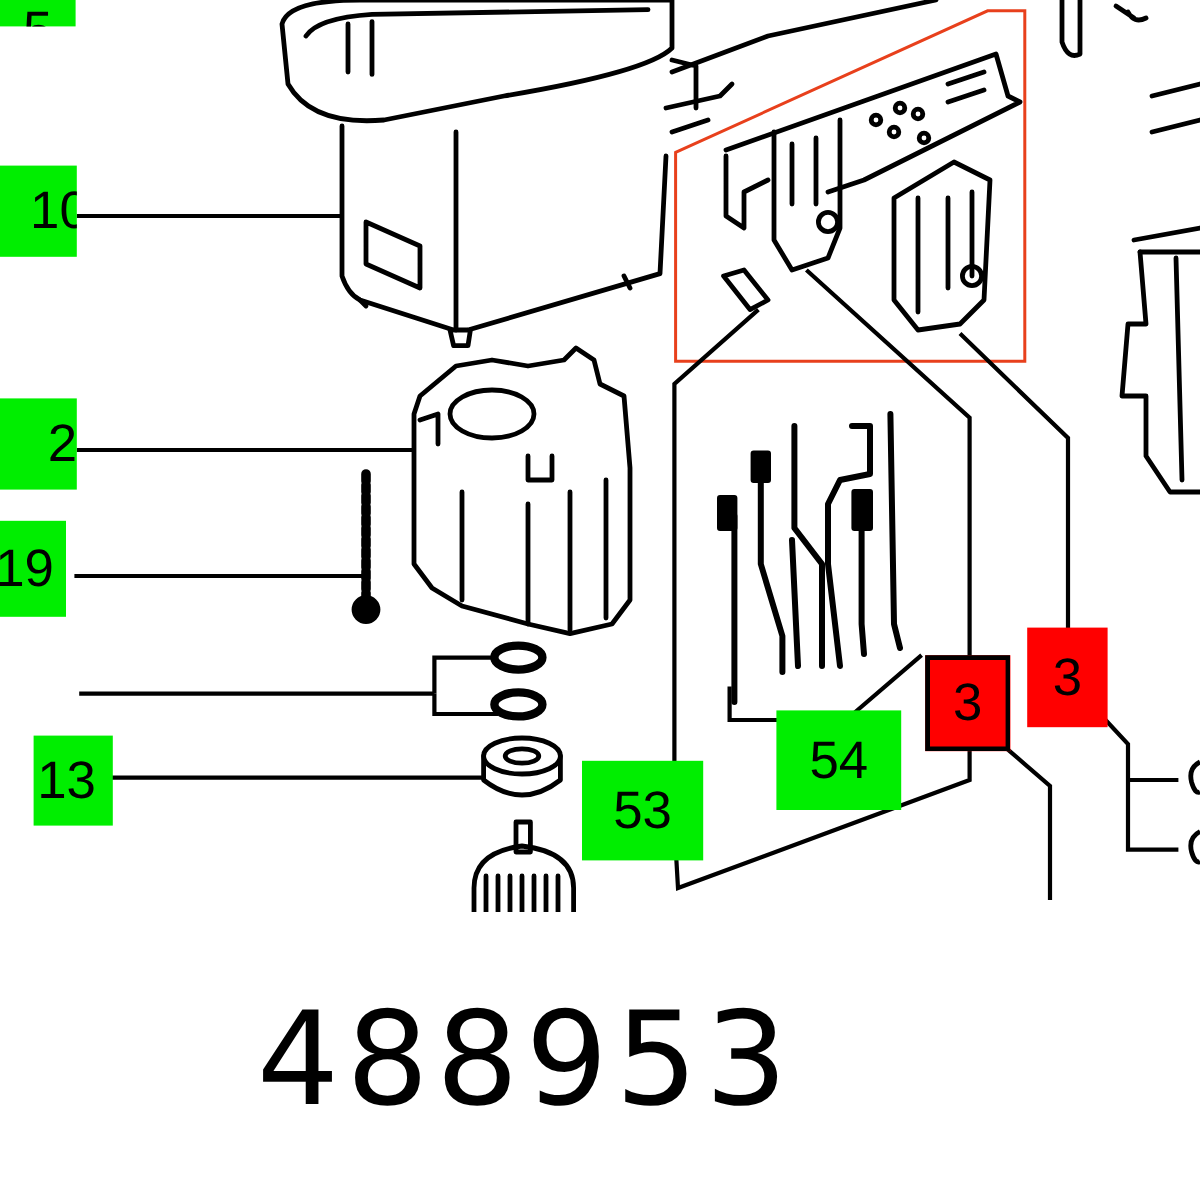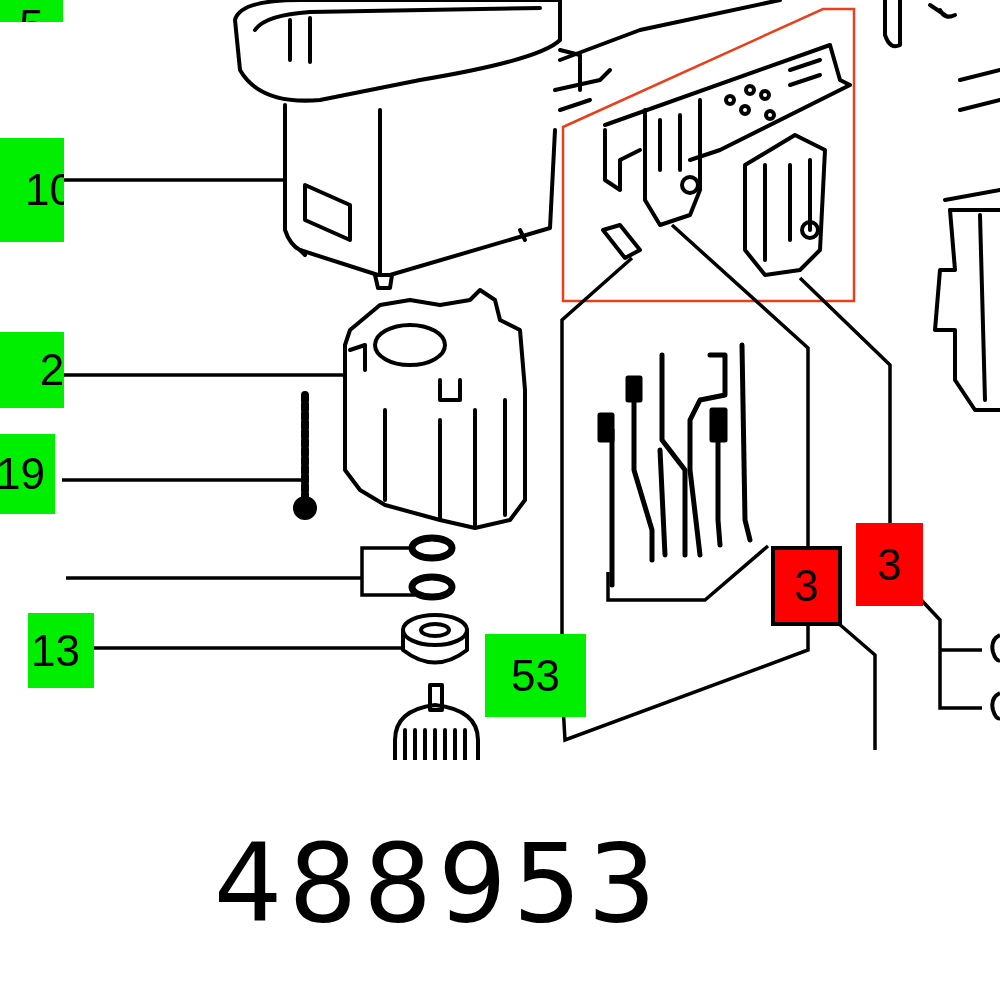--- a/index.html
+++ b/index.html
@@ -134,35 +134,38 @@
     <g fill="none" stroke="#000" stroke-width="4">
       <path d="M1000 635 Q990 640 993 652 Q996 662 1000 660"></path>
       <path d="M1000 693 Q990 698 993 710 Q996 720 1000 718"></path>
     </g>
   </svg>
 
   
   <div class="callout green" style="left:0;top:0;width:63px;height:22px;align-items:flex-end;">
       <span style="transform:translateY(26px);">5</span>
     </div>
-  <div class="callout green" style="left:0;top:138px;width:64px;height:104px;justify-content:flex-end;padding-right:18px;box-sizing:border-box;">
+  <div class="callout green" style="left:0;top:138px;width:64px;height:76px;justify-content:flex-end;padding-right:18px;box-sizing:border-box;">
       <span style="margin-right:-28px;">10</span>
     </div>
   <div class="callout green" style="left:0;top:332px;width:64px;height:76px;">
       <span style="margin-left:40px;">2</span>
     </div>
   <div class="callout green" style="left:0;top:434px;width:55px;height:80px;justify-content:flex-end;">
       <span style="margin-right:10px;">19</span>
     </div>
   <div class="callout green" style="left:0;top:613px;width:66px;height:75px;justify-content:flex-end;margin-left:28px;">
       <span style="margin-right:14px;">13</span>
     </div>
   <div class="callout green" style="left:485px;top:634px;width:101px;height:83px;">
       <span>53</span>
     </div>
+  <div class="callout green" style="left:647px;top:592px;width:104px;height:83px;">
+      <span>54</span>
+    </div>
   <div class="callout red outlined" style="left:771px;top:546px;width:71px;height:80px;">
       <span>3</span>
     </div>
   <div class="callout red" style="left:856px;top:523px;width:67px;height:83px;">
       <span>3</span>
     </div>
 </div>
 
 <div id="part-number">488953</div>
 

